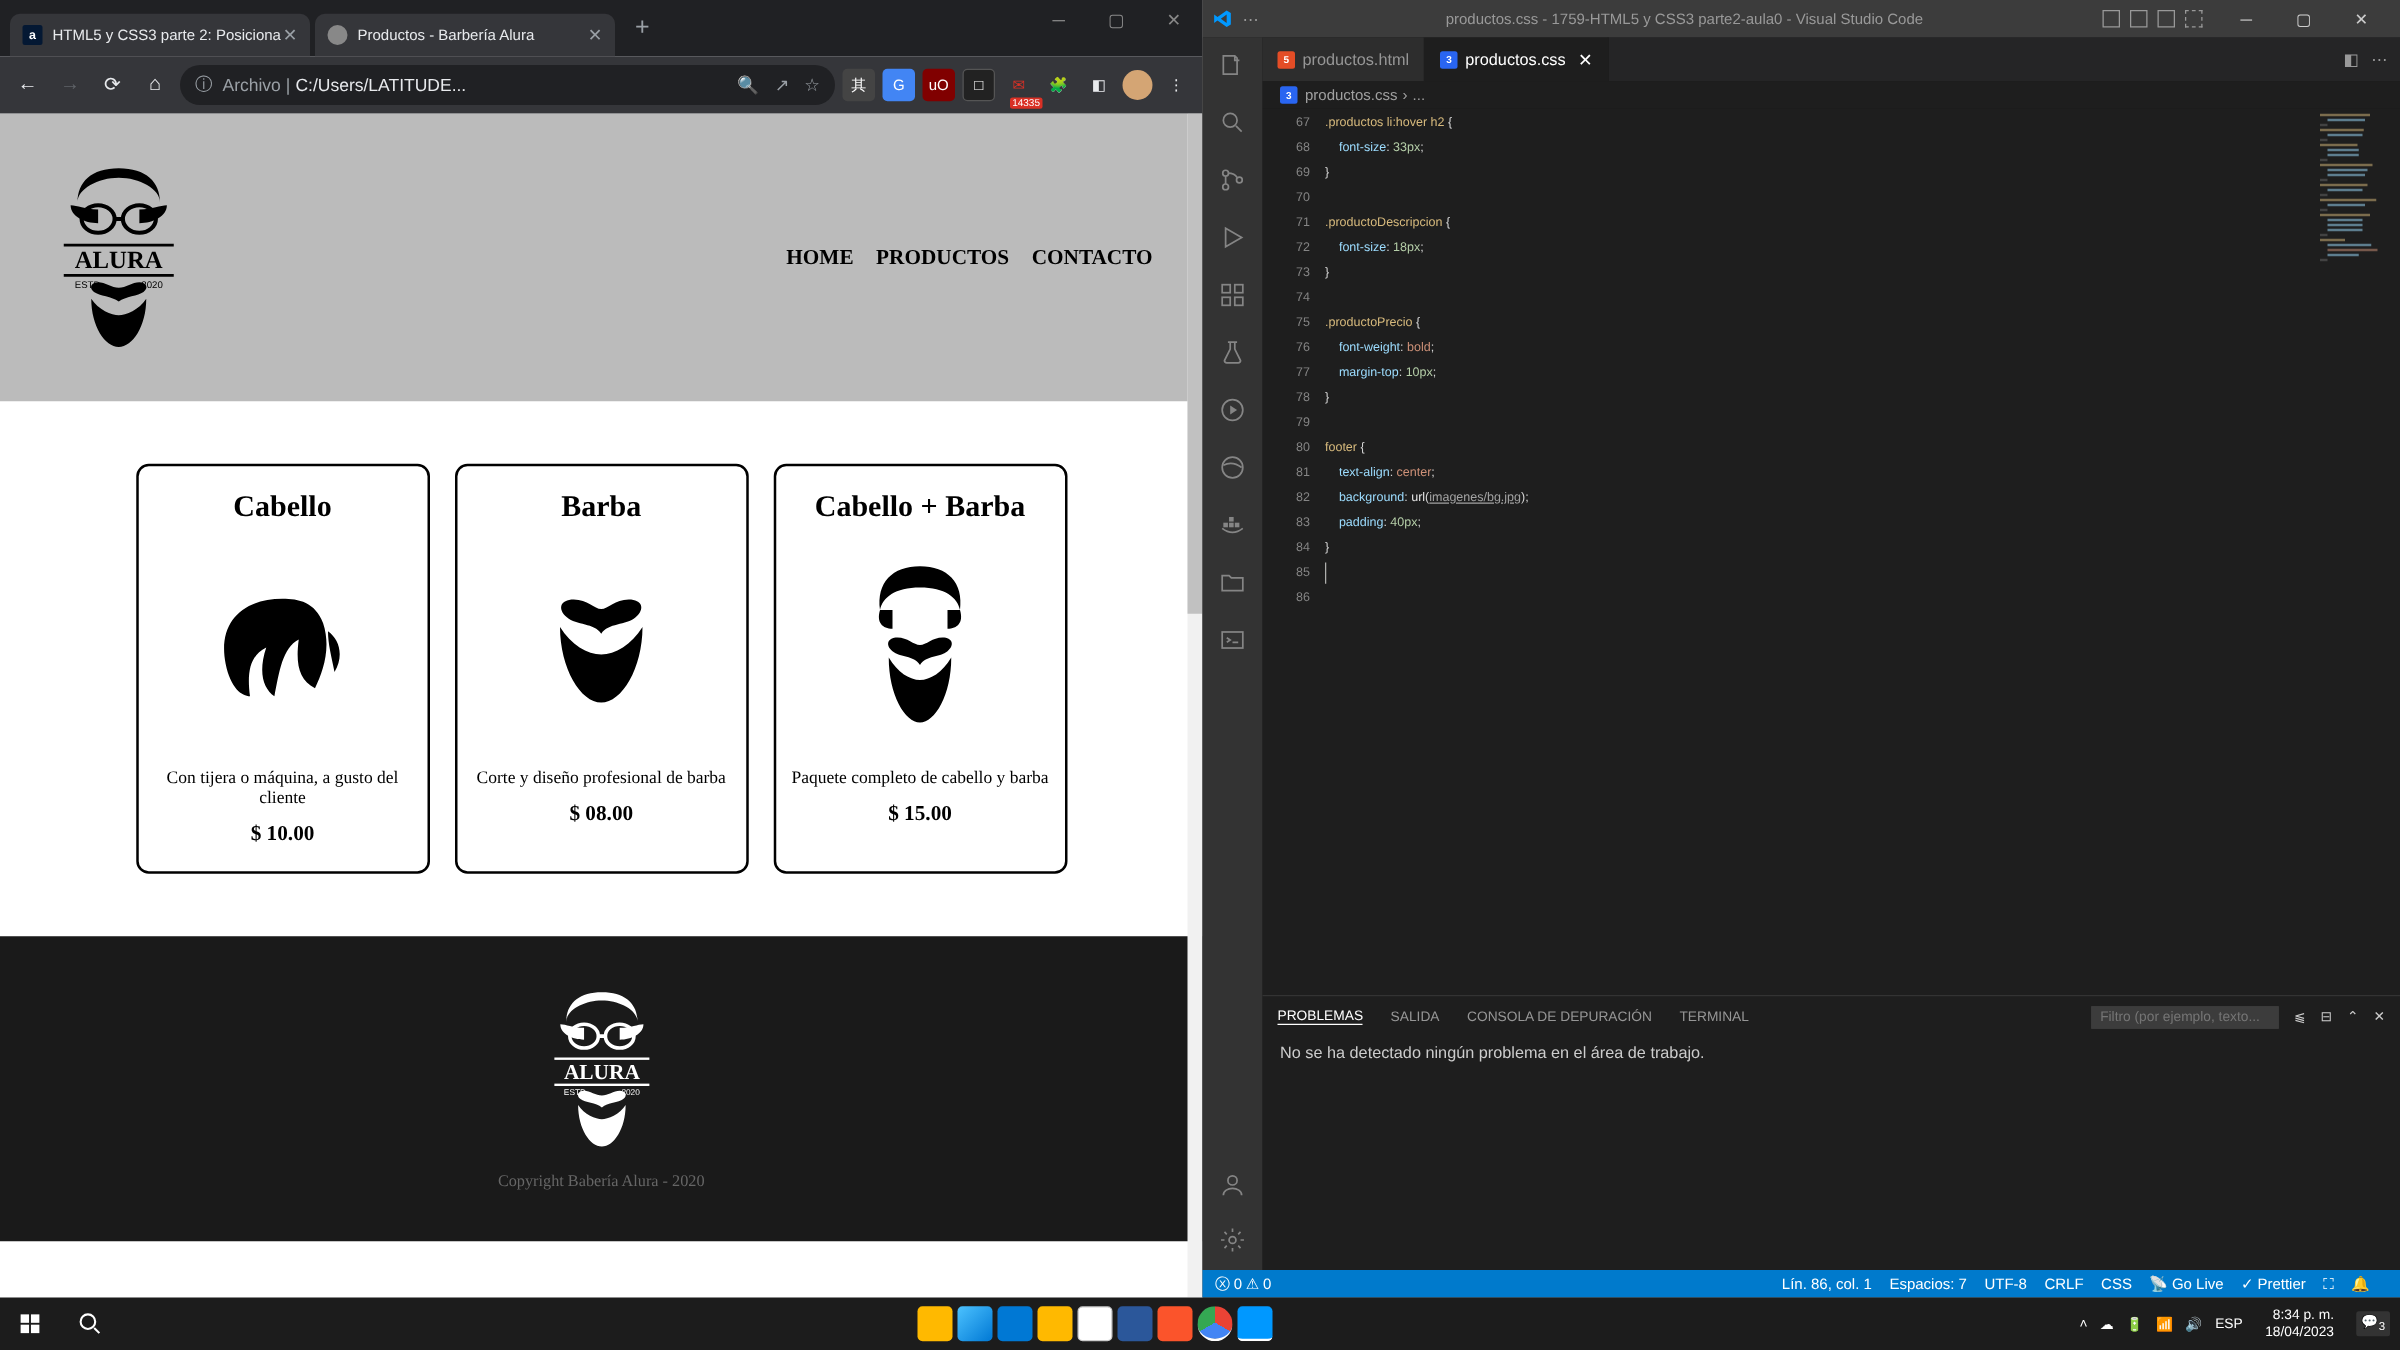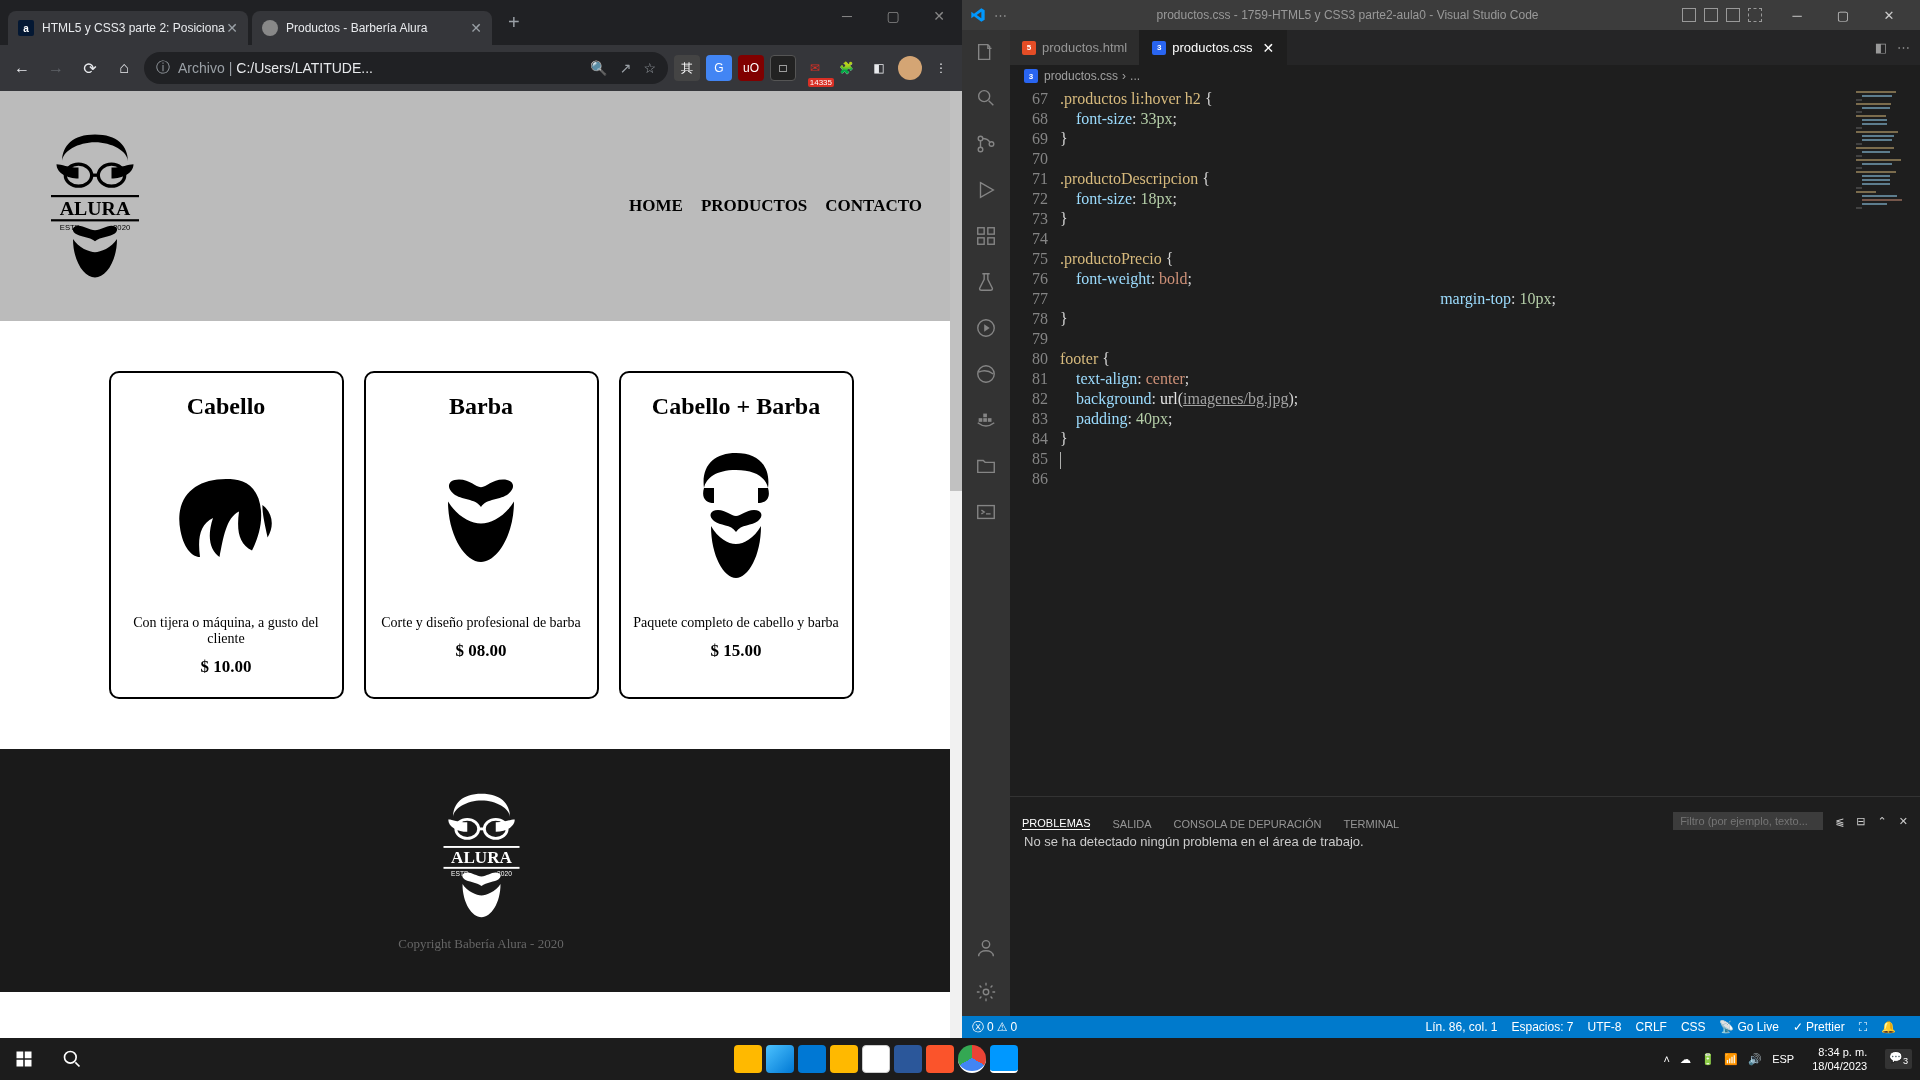--- a/index.html
+++ b/index.html
@@ -67,37 +67,37 @@
 .vsc-tab.active { background: #1e1e1e; color: #fff; }
 .vsc-tab .ficon { width: 14px; height: 14px; margin-right: 6px; border-radius: 2px; display: flex; align-items: center; justify-content: center; font-size: 8px; font-weight: bold; color: #fff; }
 .vsc-tab .ficon.html { background: #e44d26; }
 .vsc-tab .ficon.css { background: #2965f1; }
 .vsc-tab .close { margin-left: 10px; font-size: 14px; }
 .vsc-tab-actions { margin-left: auto; display: flex; align-items: center; gap: 10px; padding: 0 10px; color: #999; }
 
 .vsc-breadcrumb { background: #1e1e1e; height: 22px; display: flex; align-items: center; padding: 0 14px; font-size: 12px; color: #a0a0a0; }
 .vsc-breadcrumb .ficon { width: 14px; height: 14px; margin-right: 6px; background: #2965f1; border-radius: 2px; display: flex; align-items: center; justify-content: center; font-size: 8px; font-weight: bold; color: #fff; }
 
-.vsc-editor { flex: 1; display: flex; background: #1e1e1e; font-family: Liberation Serif, serif; font-size: 16px; overflow: hidden; position: relative; }
+.vsc-editor { flex: 1; display: flex; background: #1e1e1e; font-family: Liberation Sans, sans-serif; font-size: 10px; overflow: hidden; position: relative; }
 .vsc-gutter { width: 50px; text-align: right; padding-right: 12px; color: #858585; line-height: 20px; padding-top: 2px; }
 .vsc-code { flex: 1; line-height: 20px; padding-top: 2px; }
 .vsc-code .selector { color: #d7ba7d; }
 .vsc-code .prop { color: #9cdcfe; }
 .vsc-code .val { color: #ce9178; }
 .vsc-code .num { color: #b5cea8; }
 .vsc-code .punct { color: #d4d4d4; }
 .vsc-code .func { color: #e5e5e5; margin-top: 13px; }
 .vsc-code .url { color: #a3a3a3; text-decoration: underline; }
 .vsc-cursor { display: inline-block; width: 1px; height: 17px; background: #aeafad; vertical-align: middle; }
 
 .vsc-minimap { position: absolute; right: 0; top: 0; width: 70px; height: 100%; opacity: 0.5; }
 .vsc-minimap .m { height: 2px; margin-bottom: 2px; }
 
 .vsc-panel { background: #1e1e1e; border-top: 1px solid #333; height: 220px; }
-.vsc-panel-tabs { display: flex; align-items: flex-end; height: 33px; padding: 0 12px; font-size: 11px; }
+.vsc-panel-tabs { display: flex; align-items: center; height: 33px; padding: 0 12px; font-size: 11px; }
 .vsc-panel-tabs .ptab { color: #969696; margin-right: 22px; text-transform: uppercase; }
 .vsc-panel-tabs .ptab.active { color: #fff; border-bottom: 1px solid #fff; }
 .vsc-panel-tabs .pright { margin-left: auto; display: flex; align-items: center; gap: 12px; }
 .vsc-panel-tabs .filter { background: #3c3c3c; border: 1px solid #3c3c3c; color: #888; padding: 2px 6px; font-size: 11px; width: 150px; }
 .vsc-panel-body { padding: 4px 14px; font-size: 13px; color: #ccc; }
 
 .vsc-status { background: #007acc; height: 22px; display: flex; align-items: center; padding: 0 10px; font-size: 12px; color: #fff; }
 .vsc-status .sitem { margin-right: 14px; display: flex; align-items: center; gap: 3px; }
 .vsc-status .sright { margin-left: auto; display: flex; }
 
@@ -402,21 +402,21 @@
             <div style="white-space: pre;"><span class="selector">.productos li:hover h2</span> <span class="punct">{</span></div>
             <div style="white-space: pre;">    <span class="prop">font-size</span><span class="punct">:</span> <span class="num">33px</span><span class="punct">;</span></div>
             <div style="white-space: pre;"><span class="punct">}</span></div>
             <div style="white-space: pre;">&nbsp;</div>
             <div style="white-space: pre;"><span class="selector">.productoDescripcion</span> <span class="punct">{</span></div>
             <div style="white-space: pre;">    <span class="prop">font-size</span><span class="punct">:</span> <span class="num">18px</span><span class="punct">;</span></div>
             <div style="white-space: pre;"><span class="punct">}</span></div>
             <div style="white-space: pre;">&nbsp;</div>
             <div style="white-space: pre;"><span class="selector">.productoPrecio</span> <span class="punct">{</span></div>
             <div style="white-space: pre;">    <span class="prop">font-weight</span><span class="punct">:</span> <span class="val">bold</span><span class="punct">;</span></div>
-            <div style="white-space: pre; text-align: center;">    <span class="prop">margin-top</span><span class="punct">:</span> <span class="num">10px</span><span class="punct">;</span></div>
+            <div style="white-space: pre;">    <span class="prop">margin-top</span><span class="punct">:</span> <span class="num">10px</span><span class="punct">;</span></div>
             <div style="white-space: pre;"><span class="punct">}</span></div>
             <div style="white-space: pre;">&nbsp;</div>
             <div style="white-space: pre;"><span class="selector">footer</span> <span class="punct">{</span></div>
             <div style="white-space: pre;">    <span class="prop">text-align</span><span class="punct">:</span> <span class="val">center</span><span class="punct">;</span></div>
             <div style="white-space: pre;">    <span class="prop">background</span><span class="punct">:</span> <span class="func">url</span><span class="punct">(</span><span class="url">imagenes/bg.jpg</span><span class="punct">);</span></div>
             <div style="white-space: pre;">    <span class="prop">padding</span><span class="punct">:</span> <span class="num">40px</span><span class="punct">;</span></div>
             <div style="white-space: pre;"><span class="punct">}</span></div>
             <div style="white-space: pre;"><span class="vsc-cursor"></span></div>
           </div>
         <div class="vsc-minimap">

